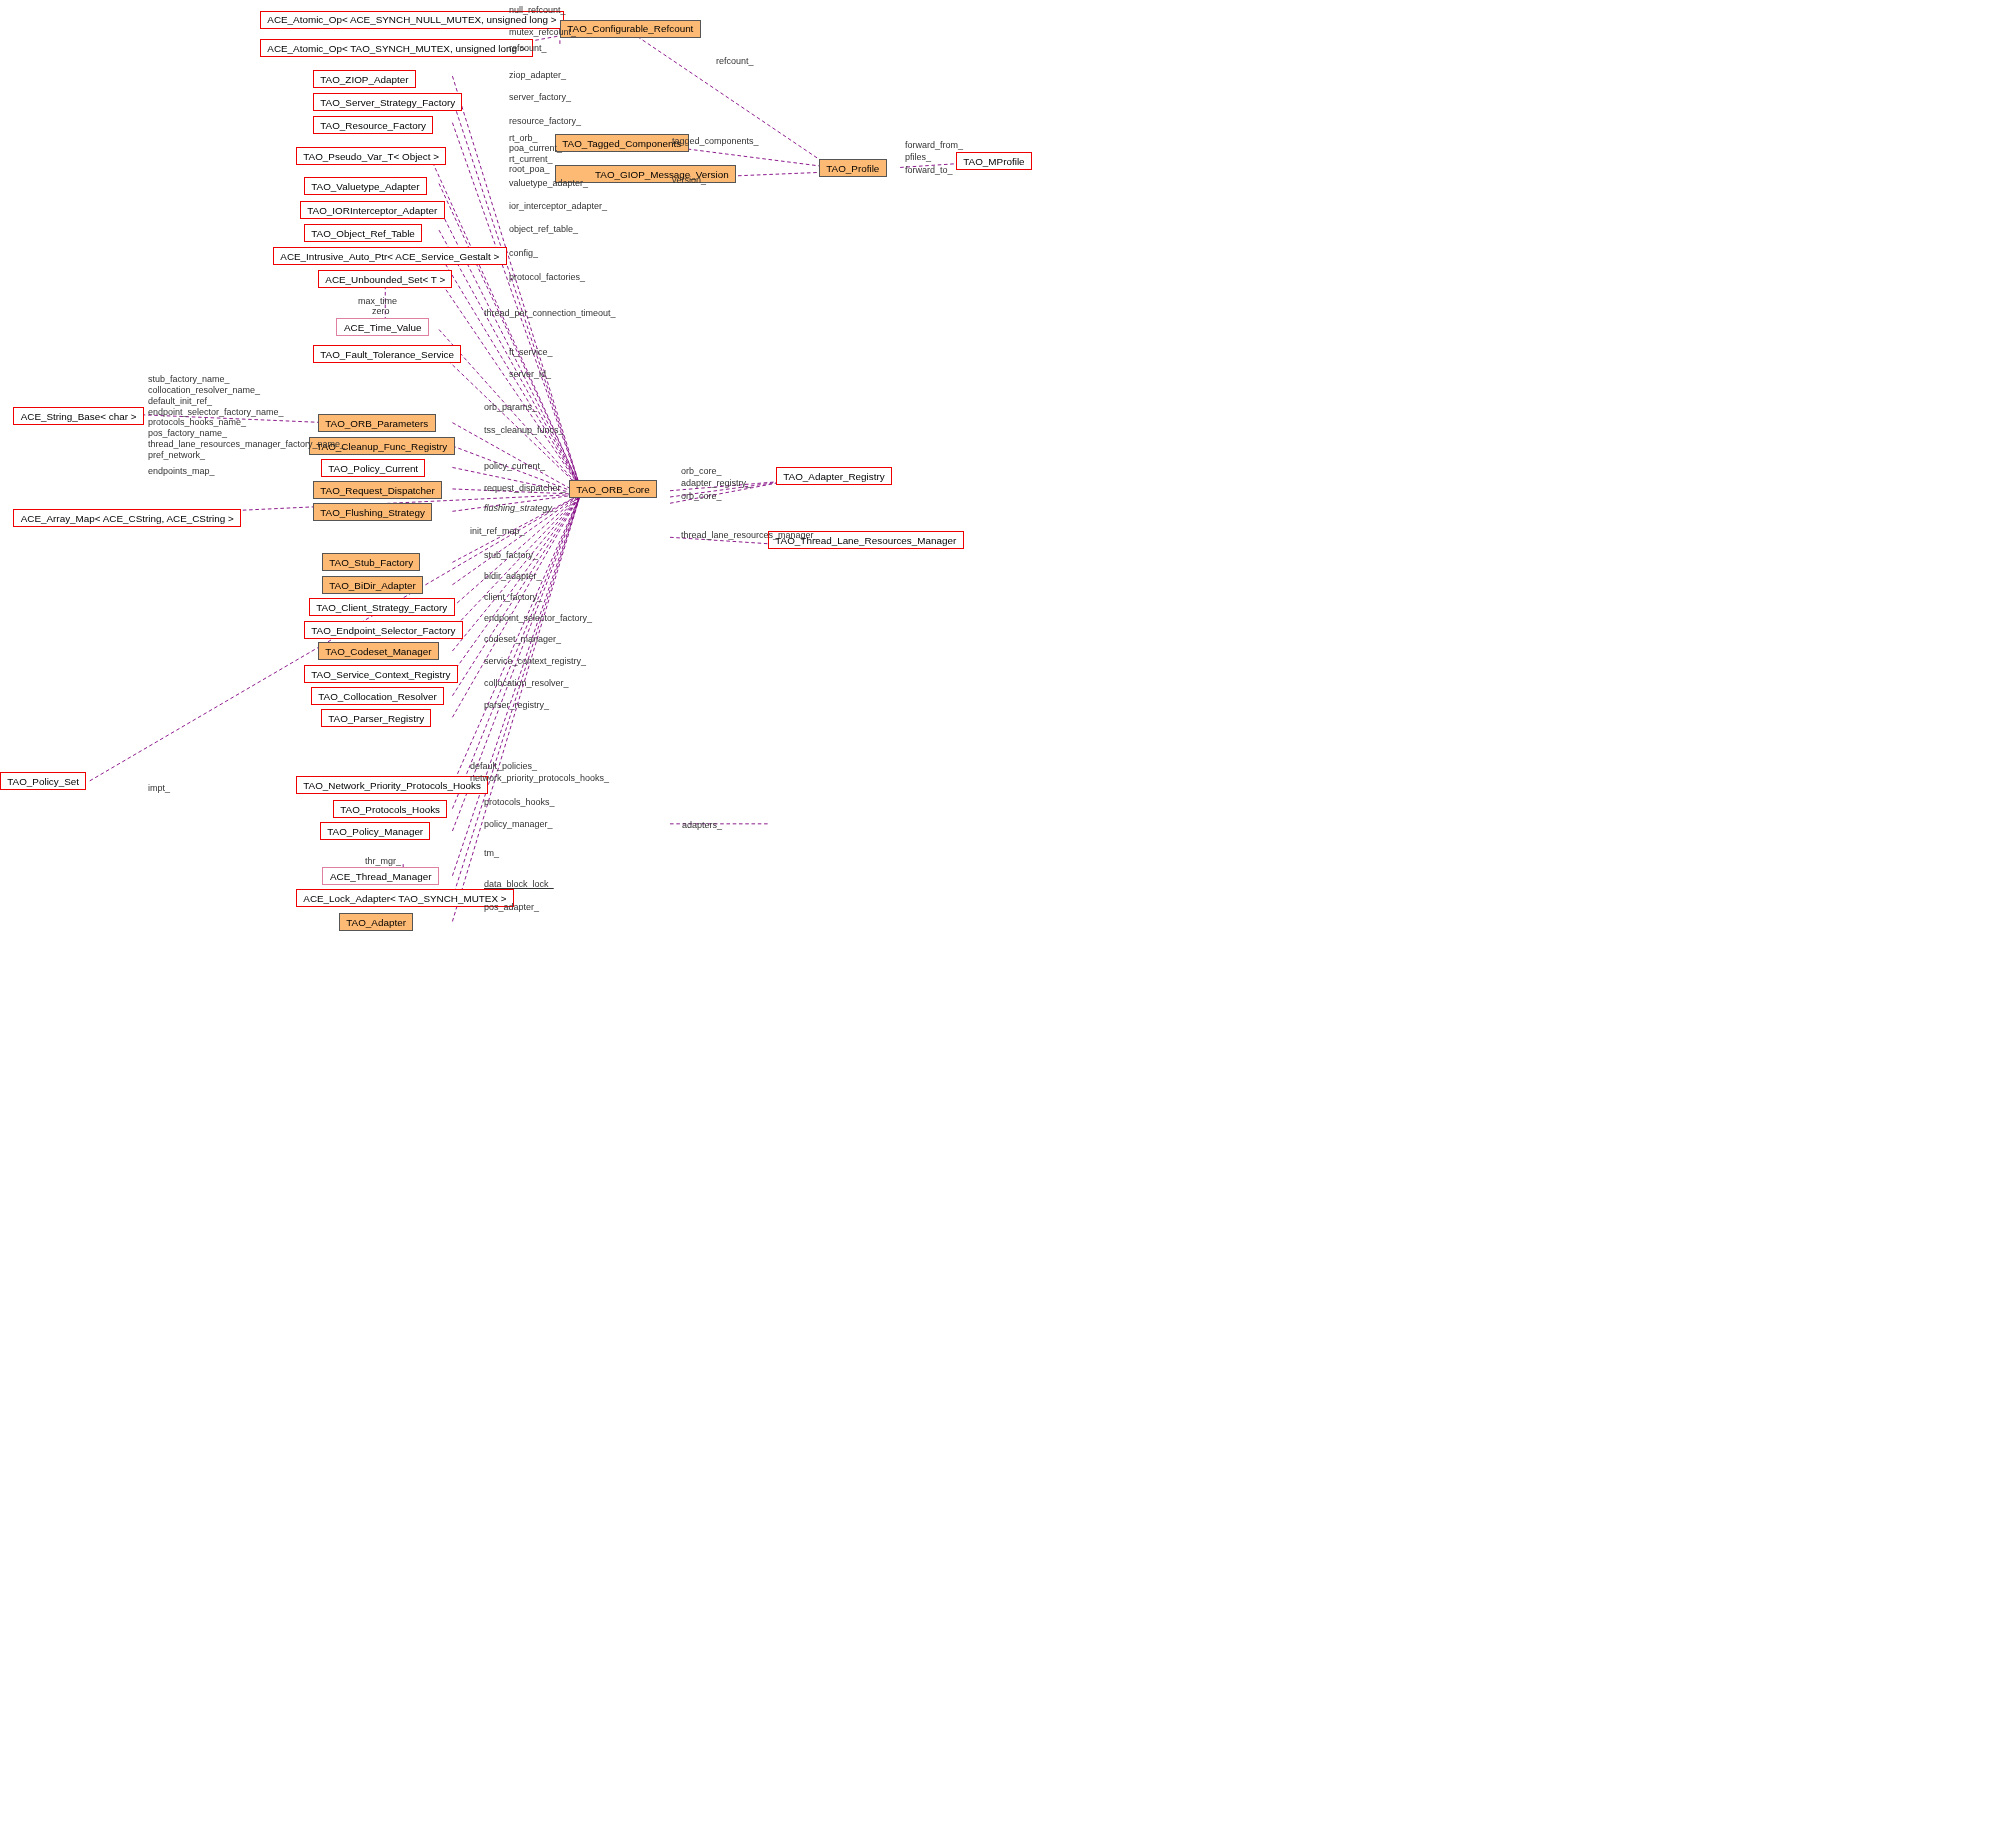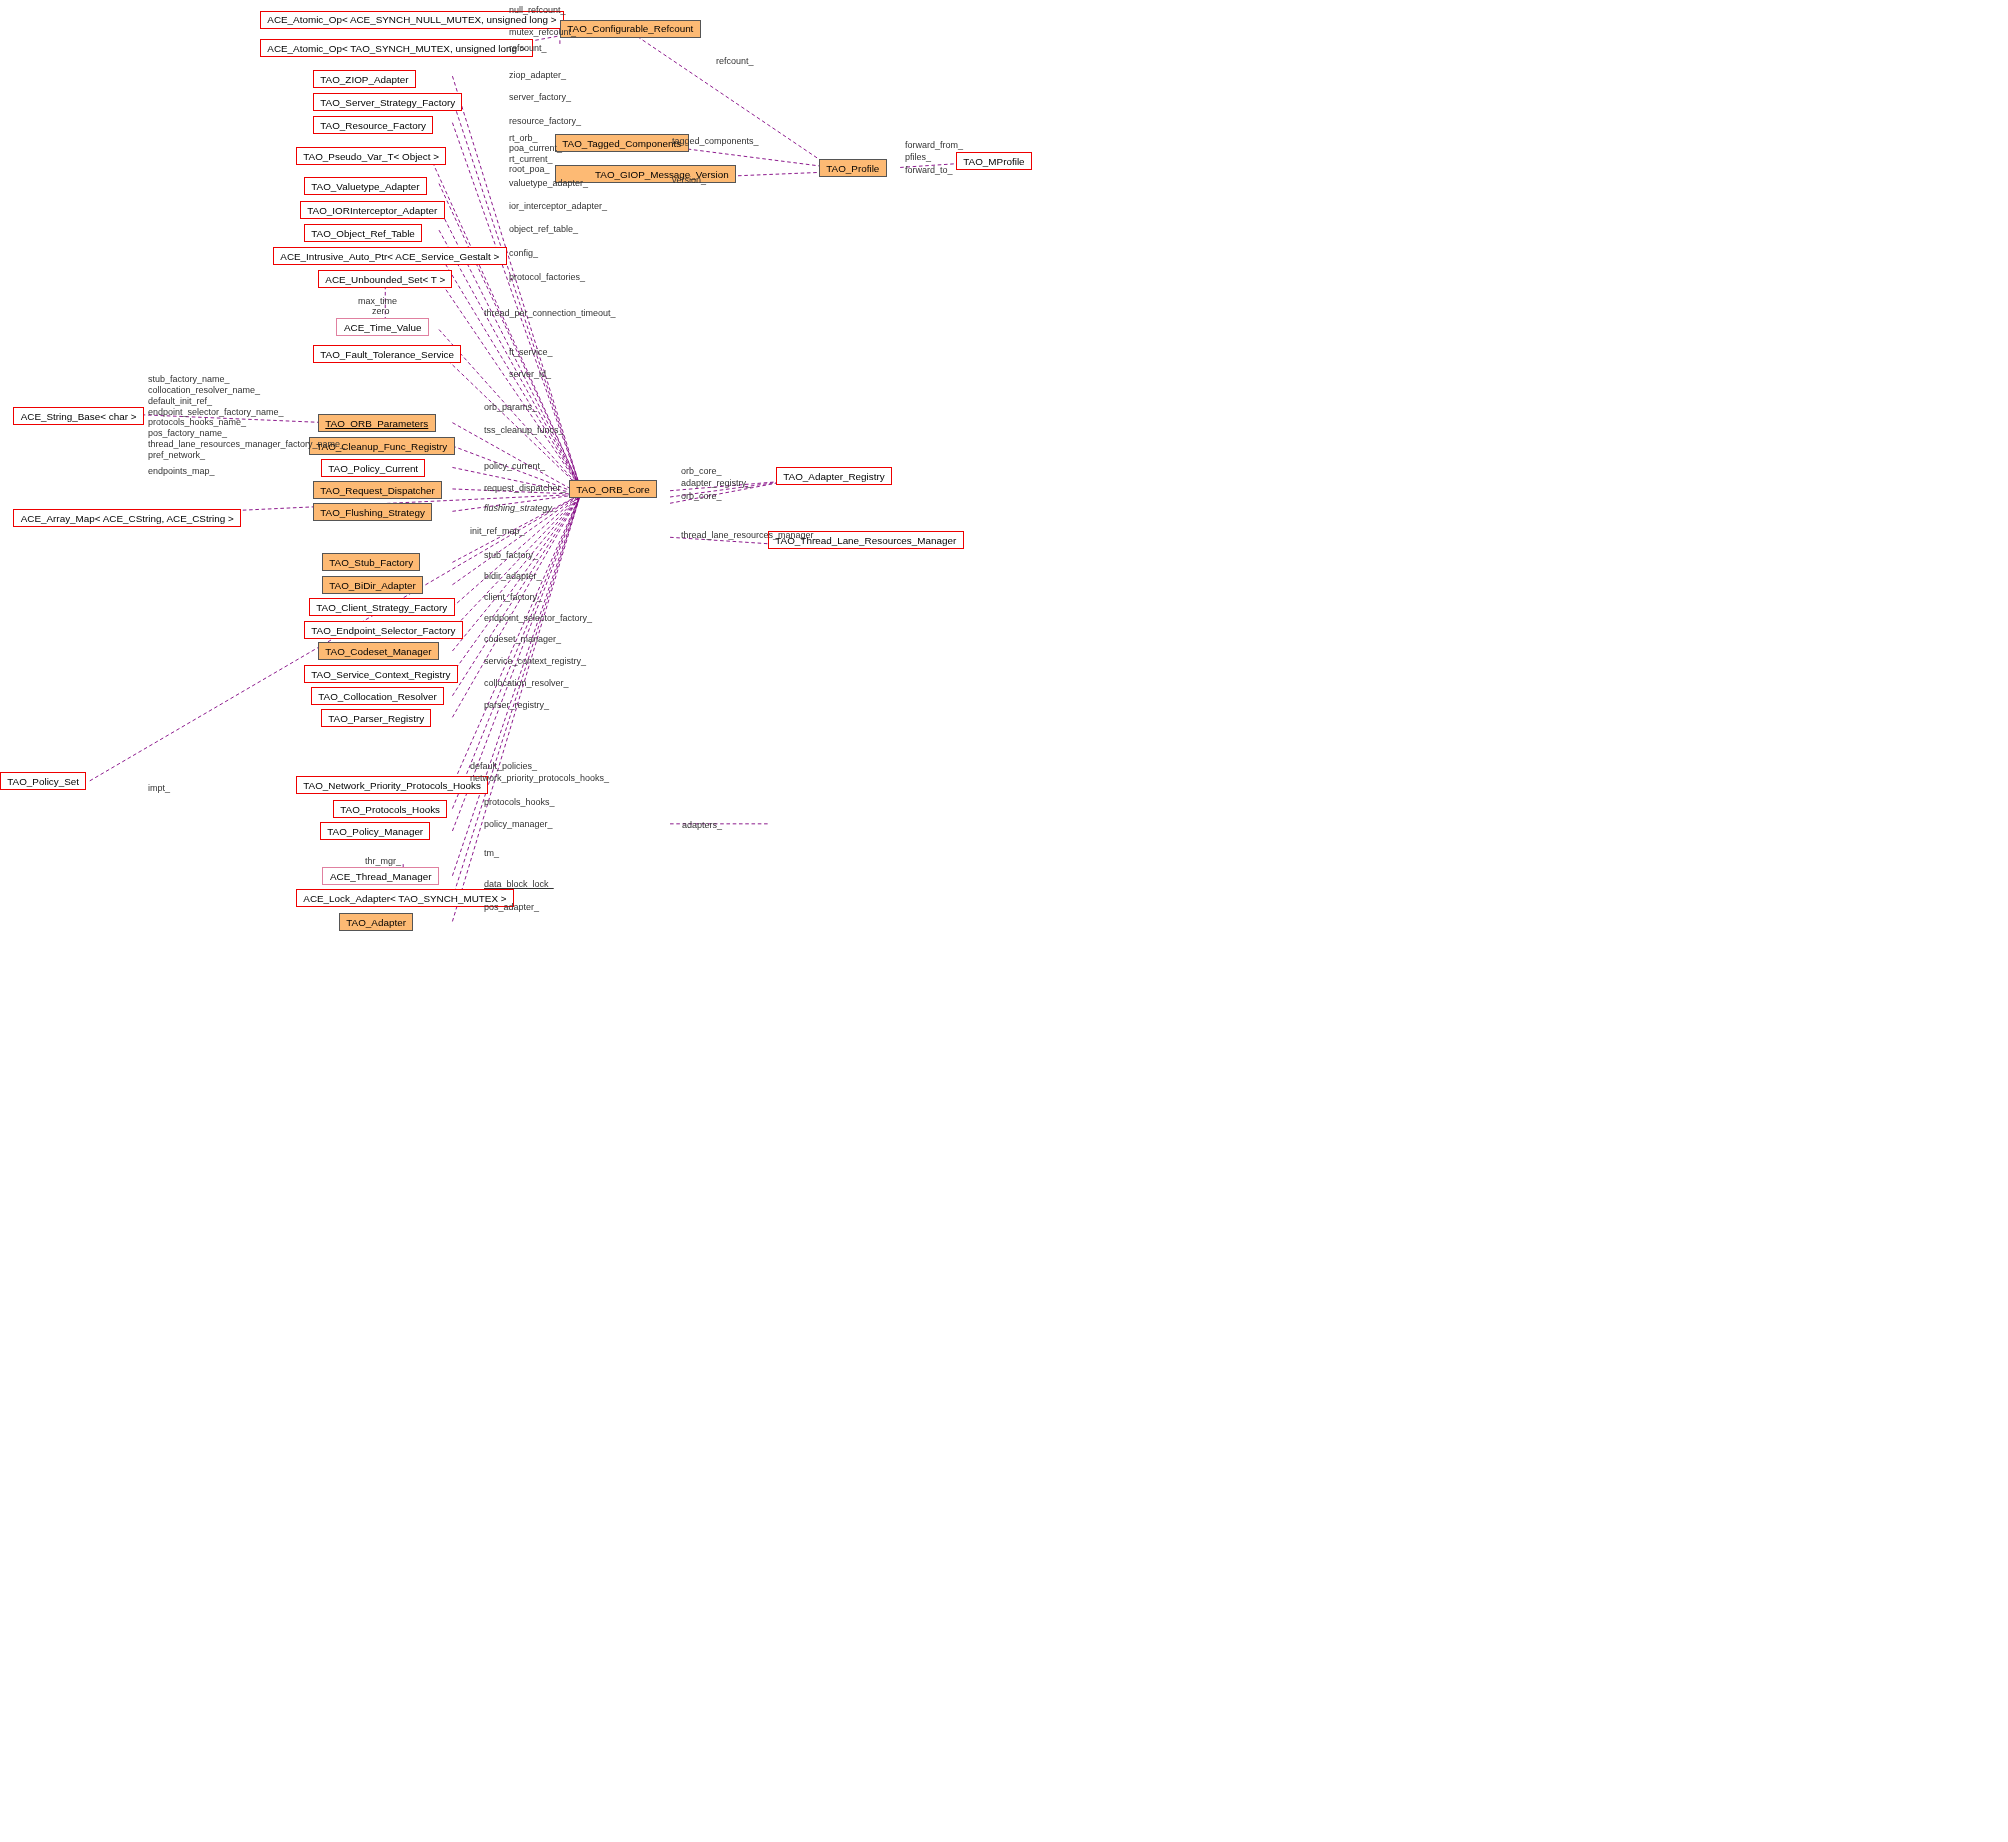--- a/index.html
+++ b/index.html
@@ -135,21 +135,21 @@
   <div class="node node-red" style="left:304px; top:224px;">TAO_Object_Ref_Table</div>
   <div class="node node-red" style="left:273px; top:247px;">ACE_Intrusive_Auto_Ptr&lt; ACE_Service_Gestalt &gt;</div>
   <div class="node node-red" style="left:318px; top:270px;">ACE_Unbounded_Set&lt; T &gt;</div>
   <div class="node node-pink" style="left:336px; top:318px;">ACE_Time_Value</div>
   <div class="node node-red" style="left:313px; top:345px;">TAO_Fault_Tolerance_Service</div>
   <div class="node node-dark" style="left:555px; top:134px;">TAO_Tagged_Components</div>
   <div class="node node-dark" style="left:555px; top:165px;padding-left:39px;">TAO_GIOP_Message_Version</div>
   <div class="node node-dark" style="left:819px; top:159px;">TAO_Profile</div>
   <div class="node node-red" style="left:956px; top:152px;">TAO_MProfile</div>
   <div class="node node-red" style="left:13.4px; top:407px;">ACE_String_Base&lt; char &gt;</div>
-  <div class="node node-dark" style="left:318px; top:414px;text-decoration:underline;">TAO_ORB_Parameters</div>
+  <div class="node node-dark" style="left:318px; top:414px;">TAO_ORB_Parameters</div>
   <div class="node node-dark" style="left:309px; top:437px;">TAO_Cleanup_Func_Registry</div>
   <div class="node node-red" style="left:321px; top:459px;">TAO_Policy_Current</div>
   <div class="node node-dark" style="left:313px; top:481px;">TAO_Request_Dispatcher</div>
   <div class="node node-dark" style="left:313px; top:503px;">TAO_Flushing_Strategy</div>
   <div class="node node-red" style="left:13.4px; top:509px;">ACE_Array_Map&lt; ACE_CString, ACE_CString &gt;</div>
   <div class="node node-dark" style="left:322px; top:553px;">TAO_Stub_Factory</div>
   <div class="node node-dark" style="left:322px; top:576px;">TAO_BiDir_Adapter</div>
   <div class="node node-red" style="left:309px; top:598px;">TAO_Client_Strategy_Factory</div>
   <div class="node node-red" style="left:304px; top:621px;">TAO_Endpoint_Selector_Factory</div>
   <div class="node node-dark" style="left:318px; top:642px;">TAO_Codeset_Manager</div>

